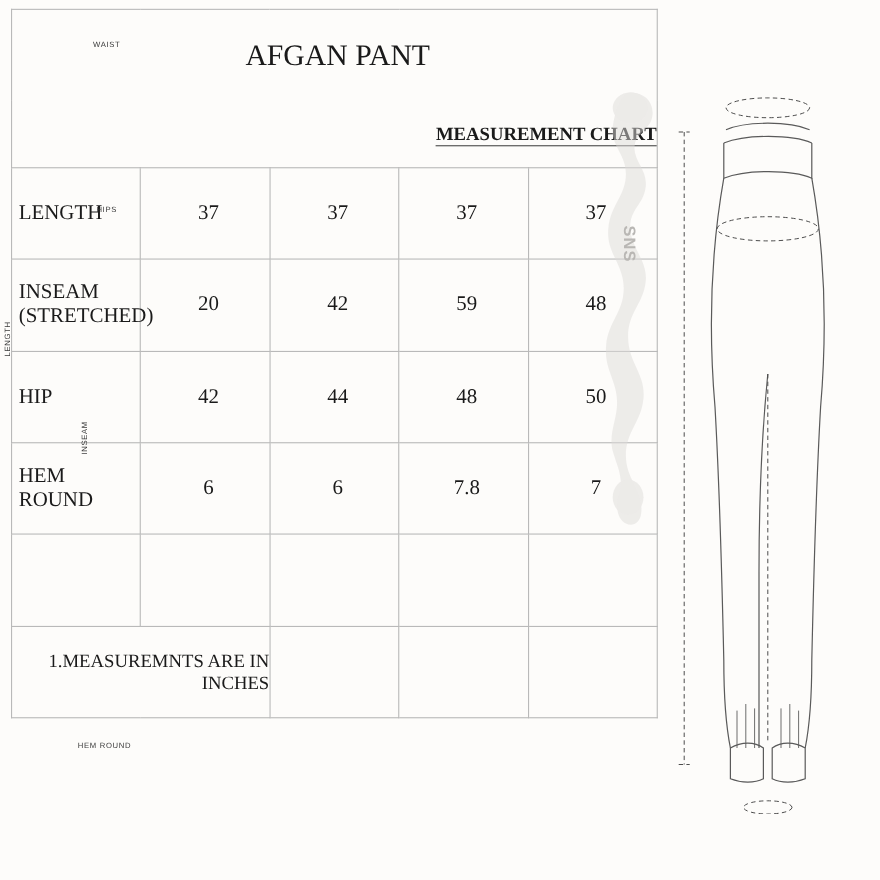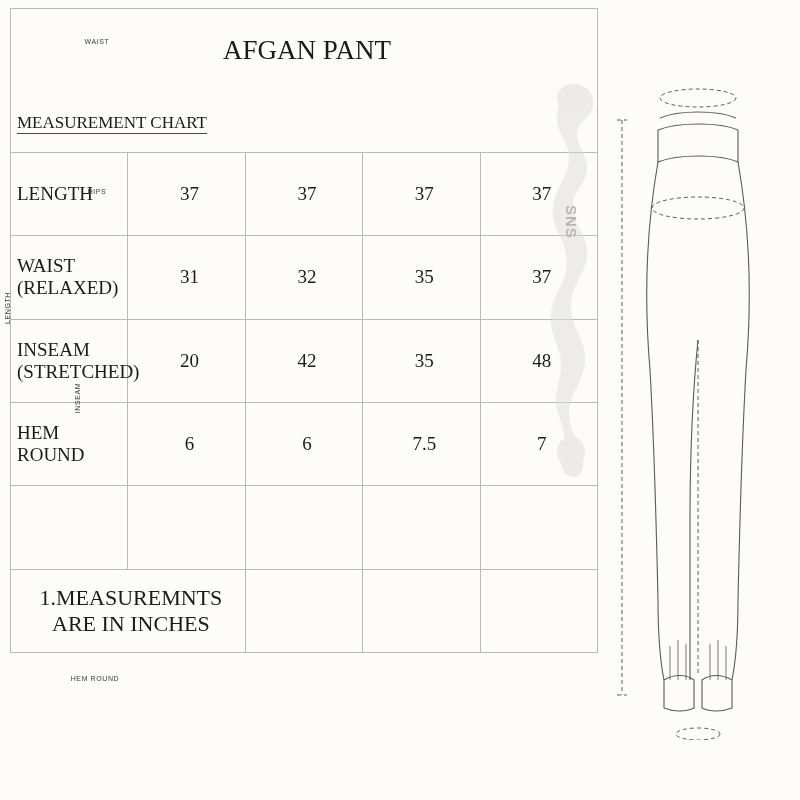--- a/index.html
+++ b/index.html
@@ -71,23 +71,23 @@
   tr.subband td {
     height: 40px;
     border-bottom: 1px solid #b9b9b9;
   }
   tr.head td {
     font-size: 22px;
     height: 56px;
   }
   tr.head td.lbl { font-size: 19px; }
   tr.note td {
-    font-size: 22px;
+    font-size: 17px;
     height: 54px;
-    text-align: center;
+    text-align: right;
     padding-left: 6px;
   }
   tr.blank td { height: 54px; }
 
   
   #sketch {
     position: absolute;
     left: 600px;
     top: 40px;
     width: 196px;
@@ -152,52 +152,52 @@
   <div id="chart-wrap">
 
     <table class="sizechart">
       <tbody>
         <tr class="band titleband">
           <td colspan="5" style="text-align:center;">
             <span style="font-size:27px;">AFGAN PANT</span>
           </td>
         </tr>
         <tr class="band subband">
-          <td colspan="5" style="text-align:left;">
+          <td colspan="5" style="text-align:right;font-weight:bold;">
             <span style="font-size:17px; border-bottom:1px solid #4a4a4a; padding-bottom:1px;">MEASUREMENT CHART</span>
           </td>
         </tr>
 
 
         <tr>
           <td class="lbl">LENGTH</td>
           <td class="num">37</td>
           <td class="num">37</td>
           <td class="num">37</td>
-          <td class="num">37</td>
-        </tr>
-        <tr>
-          <td class="lbl">WAIST (RELAXED)</td>
-          <td class="num">31</td>
-          <td class="num">32</td>
-          <td class="num">35</td>
           <td class="num">37</td>
         </tr>
         <tr>
           <td class="lbl">INSEAM (STRETCHED)</td>
           <td class="num">20</td>
           <td class="num">42</td>
-          <td class="num">35</td>
+          <td class="num">59</td>
           <td class="num">48</td>
+        </tr>
+        <tr>
+          <td class="lbl">HIP</td>
+          <td class="num">42</td>
+          <td class="num">44</td>
+          <td class="num">48</td>
+          <td class="num">50</td>
         </tr>
         <tr>
           <td class="lbl">HEM ROUND</td>
           <td class="num">6</td>
           <td class="num">6</td>
-          <td class="num">7.5</td>
+          <td class="num">7.8</td>
           <td class="num">7</td>
         </tr>
 
         <tr class="blank">
           <td></td>
           <td></td>
           <td></td>
           <td></td>
           <td></td>
         </tr>

